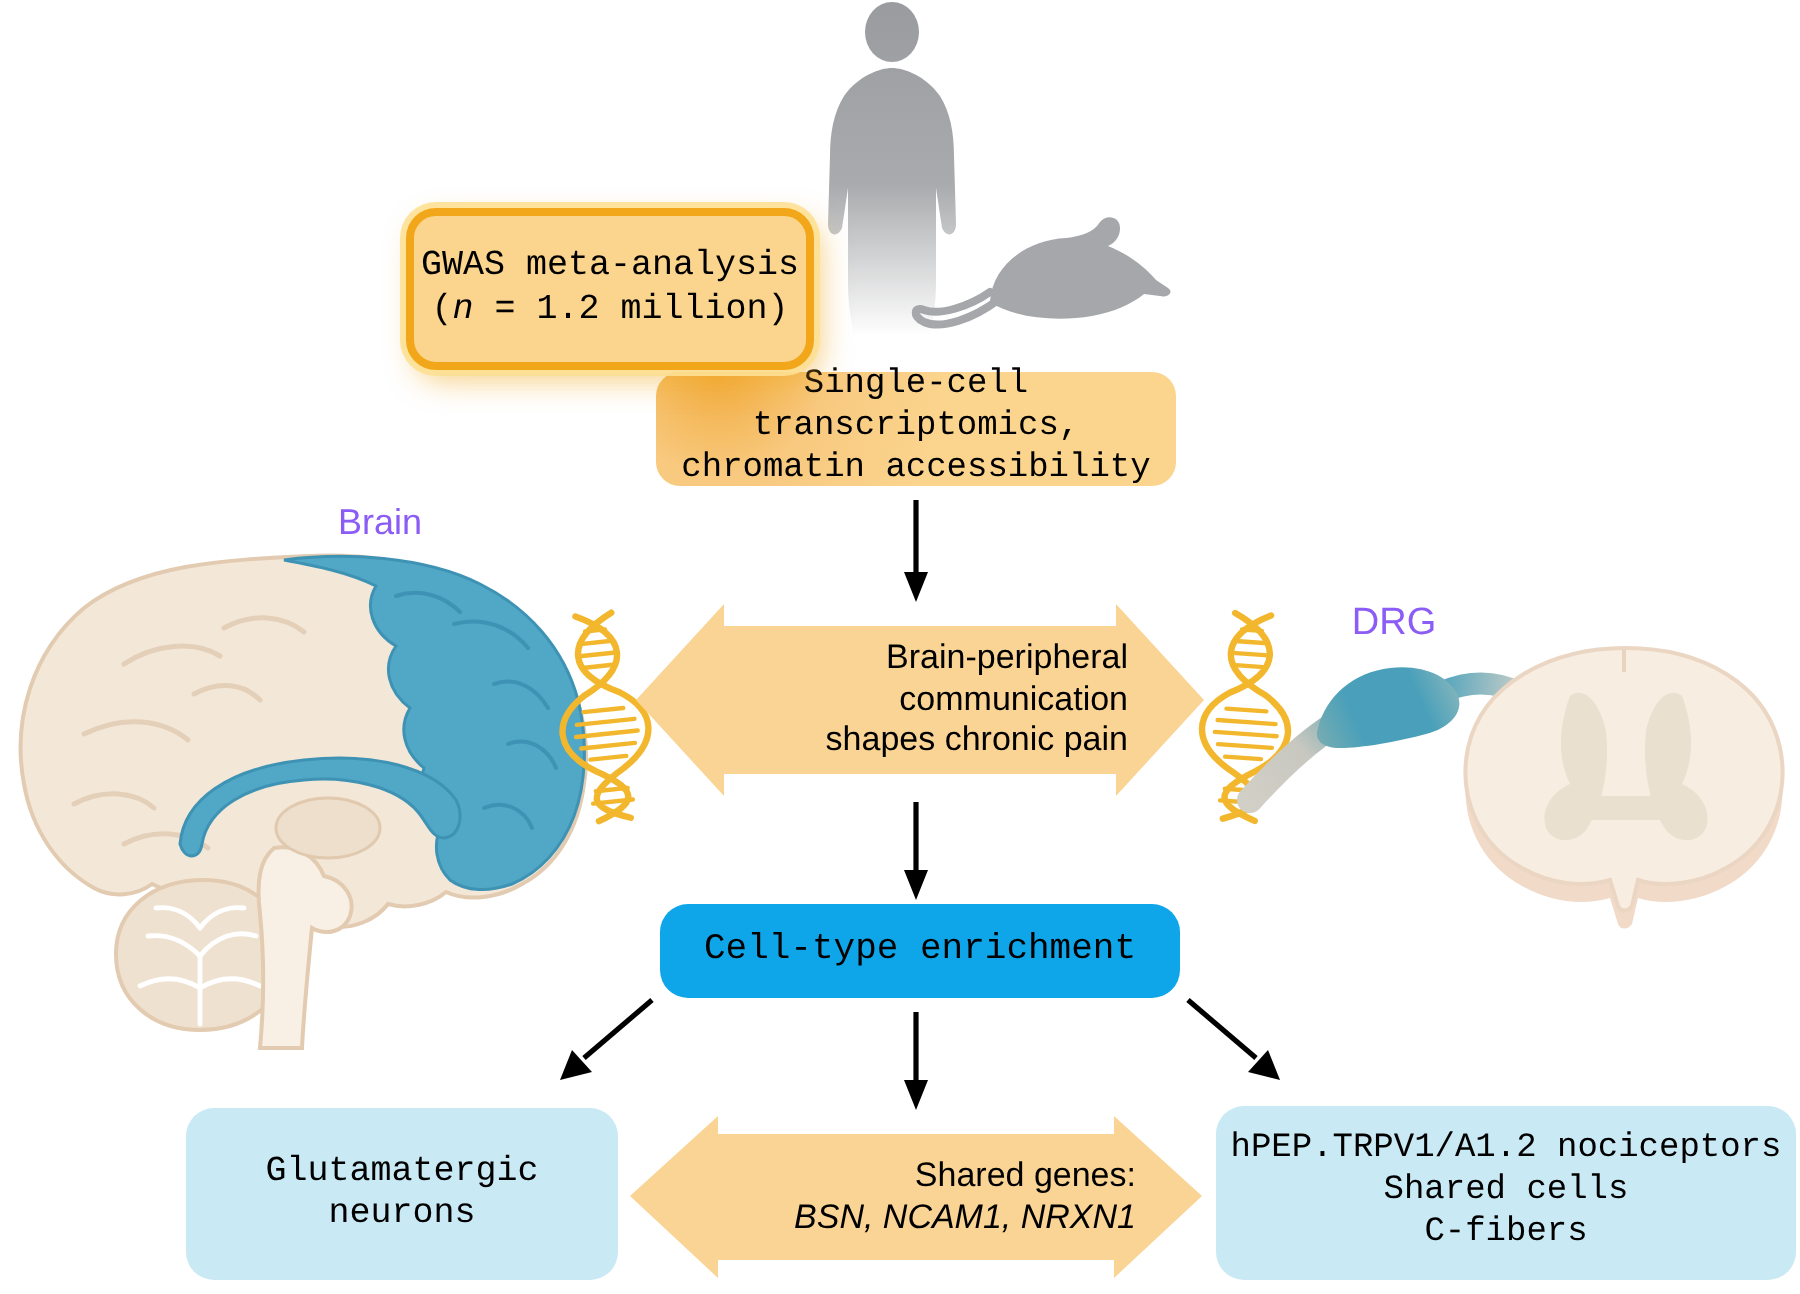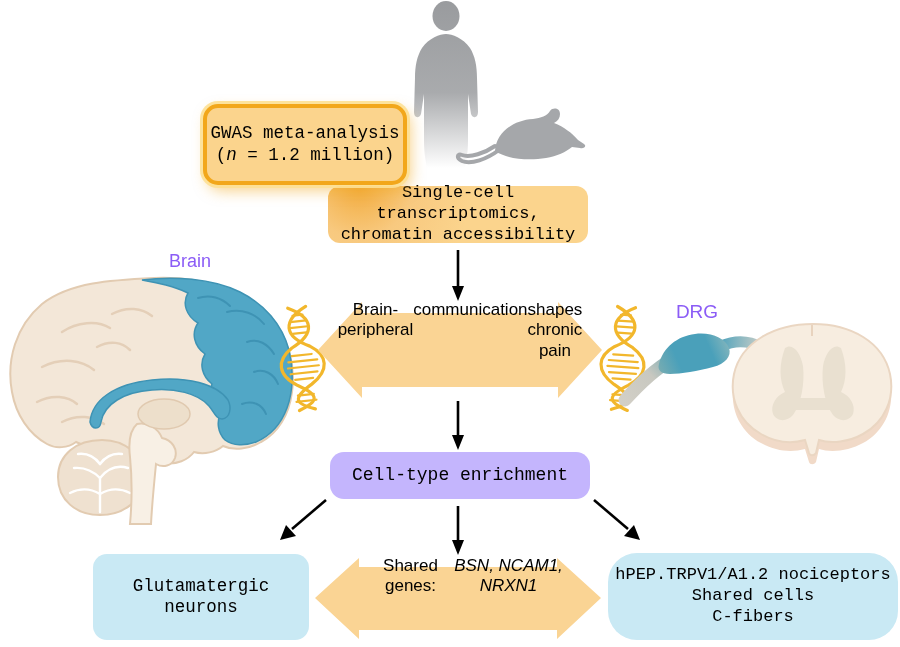--- a/index.html
+++ b/index.html
@@ -1,26 +1,26 @@
 <!DOCTYPE html>
 <html><head>
 <meta charset="utf-8">
 <style>
   * { margin:0; padding:0; box-sizing:border-box; }
   html,body { background:#fff; }
   body { font-family:"Liberation Sans","DejaVu Sans",sans-serif; color:#000; }
   #canvas { position:relative; width:900px; height:647px; background:#fff; overflow:hidden; }
   .abs { position:absolute; }
   .box { border-radius:14px; display:flex; flex-direction:column; align-items:center; justify-content:center; text-align:center; line-height:1.22;font-family:Liberation Mono, monospace; }
-  .orange { background:#c4b5fd; }
+  .orange { background:#0ea5e9; }
   .blue { background:#C9E9F4; }
   .lbl { font-size:18px; color:#8b5cf6; }
   .it { font-style:italic; }
   svg { display:block; overflow:visible; }
-  .arrowtext { display:flex; flex-direction:row; align-items:flex-start; justify-content:center; text-align:center; line-height:1.2; }
+  .arrowtext { display:flex; flex-direction:column; align-items:flex-end; justify-content:center; text-align:center; line-height:1.2; }
 </style>
 </head>
 <body>
 
 <div id="canvas">
 
   <svg class="abs" style="left:402px; top:0px;" width="88" height="168" viewBox="0 0 88 168">
     <defs>
       <linearGradient id="fadeGray" gradientUnits="userSpaceOnUse" x1="0" y1="0" x2="0" y2="168">
         <stop offset="0" stop-color="#96989B" stop-opacity="0.97"></stop>
@@ -212,19 +212,19 @@
   </div>
 
   <svg class="abs" style="left:313px; top:556px;" width="290" height="85" viewBox="0 0 290 85">
     <path d="M2 42 L46 2 L46 11 L244 11 L244 2 L288 42 L244 83 L244 74 L46 74 L46 83 Z" fill="#FAD494"></path>
   </svg>
   <div class="abs arrowtext" style="left:372px; top:556px; width:196px; height:85px; font-size:17px;">
     <div>Shared genes:</div>
     <div class="it">BSN, NCAM1, NRXN1</div>
   </div>
 
-  <div class="abs box blue" style="left:608px; top:553px; width:290px; height:87px;border-radius:29px;">
+  <div class="abs box blue" style="left:608px; top:553px; width:290px; height:87px;">
     <div style="font-size:17px;">hPEP.TRPV1/A1.2 nociceptors</div>
     <div style="font-size:17px;">Shared cells</div>
     <div style="font-size:17px;">C-fibers</div>
   </div>
 
 </div>
 
 </body></html>

